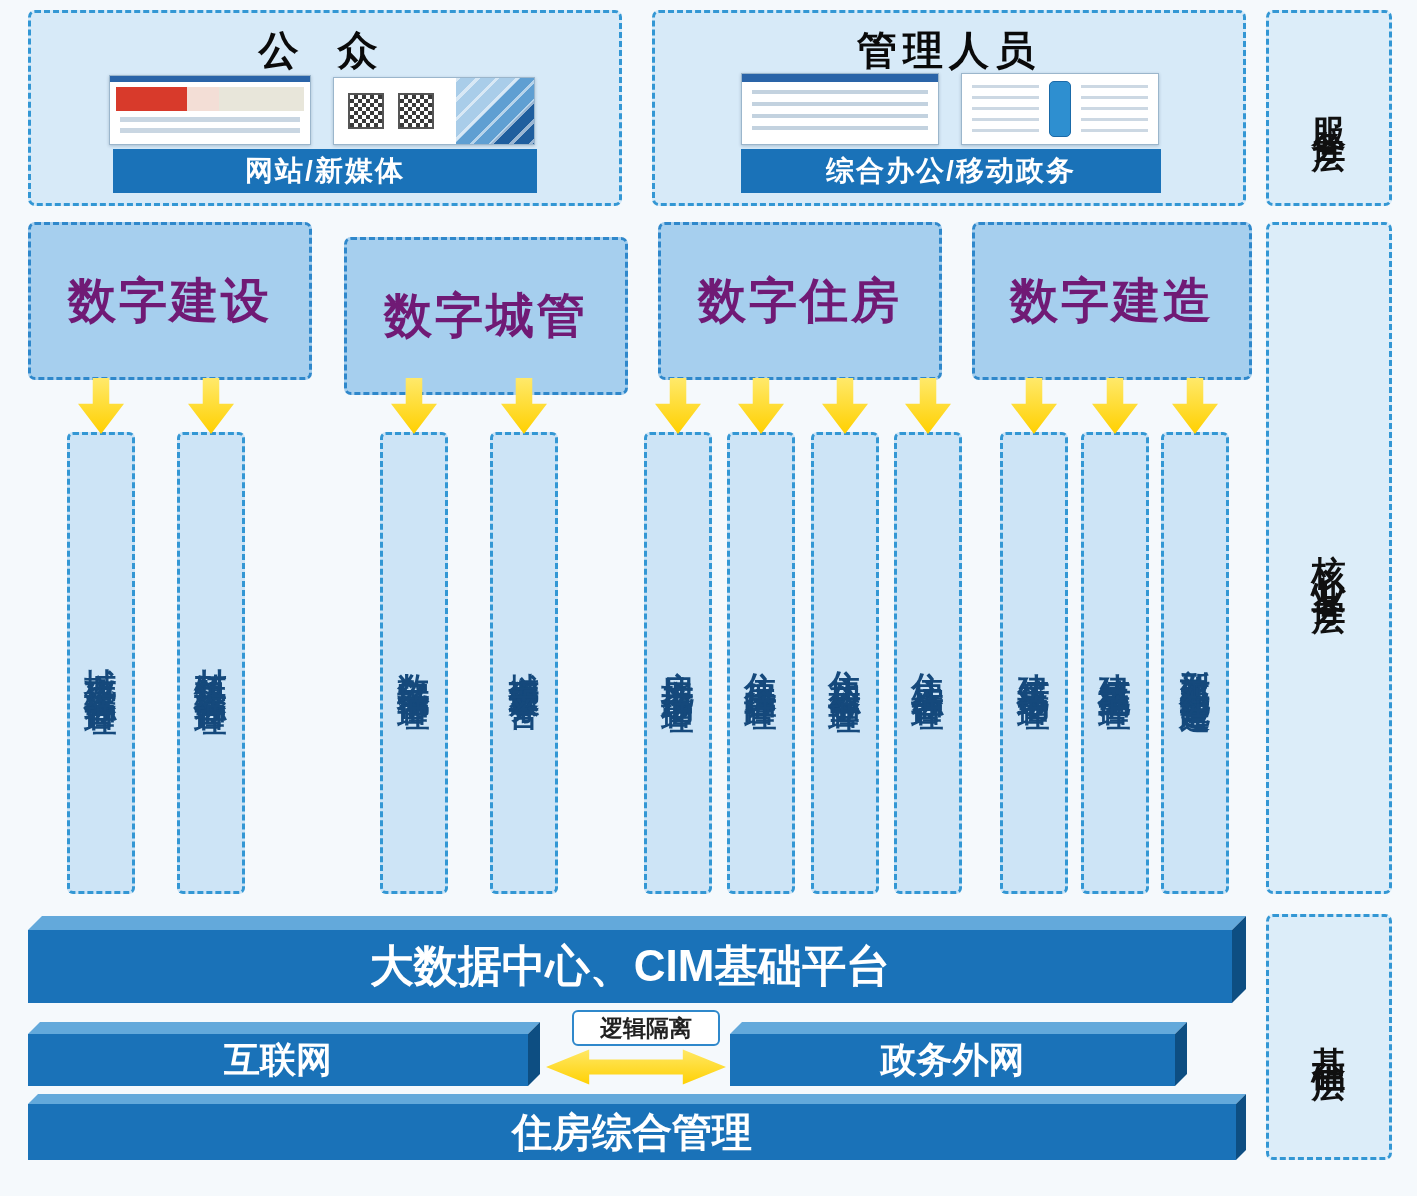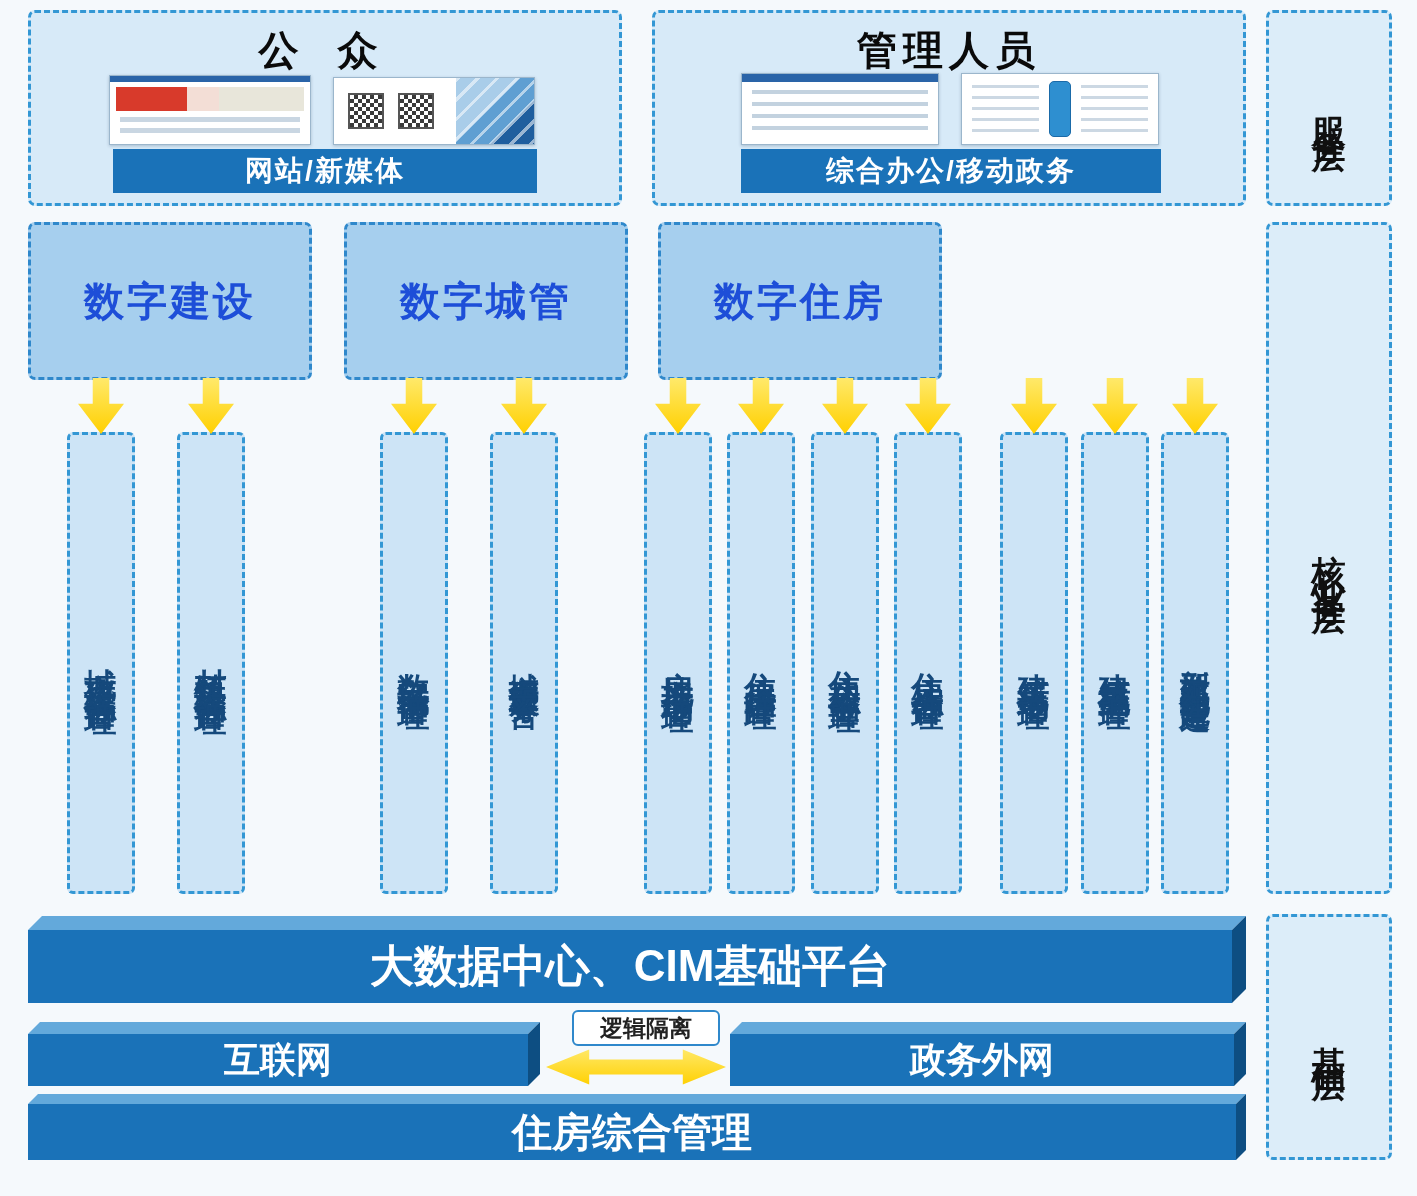--- a/index.html
+++ b/index.html
@@ -65,21 +65,21 @@
   }
   .vtext { writing-mode:vertical-rl; text-orientation:upright; line-height:1; }
   .legend .vtext { font-size:34px; font-weight:700; color:#101010; letter-spacing:12px; }
 
   
   .group {
     position:absolute; top:222px; height:158px;
     background:#a6cfee; border:3px dashed #2f88cb; border-radius:7px;
     display:flex; align-items:center; justify-content:center;
   }
-  .group-title { font-size:40px; font-weight:800; color:#1d4ed8; letter-spacing:3px; }
+  .group-title { font-size:48px; font-weight:800; color:#701a75; letter-spacing:3px; }
 
   .arrow-down {
     position:absolute; top:378px; width:46px; height:56px; z-index:2;
     background:linear-gradient(180deg,#ffe96a,#ffd000);
     clip-path:polygon(32% 0, 68% 0, 68% 46%, 100% 46%, 50% 100%, 0 46%, 32% 46%);
   }
 
   .col {
     position:absolute; top:432px; width:68px; height:462px;
     background:#cde4f6; border:3px dashed #3397d4; border-radius:6px;
@@ -160,25 +160,28 @@
     </div>
   </section>
 
   <aside class="legend" style="top:10px; height:196px;">
     <span class="vtext">服务层</span>
   </aside>
 
   <div class="group" style="left:28px; width:284px;">
     <span class="group-title">数字建设</span>
   </div>
-  <div class="group" style="left:344px; width:284px;">
+  <div class="group" style="left:344px; width:284px;margin-top:15px;">
     <span class="group-title">数字城管</span>
   </div>
   <div class="group" style="left:658px; width:284px;">
     <span class="group-title">数字住房</span>
+  </div>
+  <div class="group" style="left:972px; width:280px;">
+    <span class="group-title">数字建造</span>
   </div>
 
   <div class="arrow-down" style="left:78px;"></div>
   <div class="arrow-down" style="left:188px;"></div>
   <div class="arrow-down" style="left:391px;"></div>
   <div class="arrow-down" style="left:501px;"></div>
   <div class="arrow-down" style="left:655px;"></div>
   <div class="arrow-down" style="left:738px;"></div>
   <div class="arrow-down" style="left:822px;"></div>
   <div class="arrow-down" style="left:905px;"></div>
@@ -224,21 +227,21 @@
     <span class="vtext">核心业务层</span>
   </aside>
 
   <div class="b3" style="--d:14px; left:28px; top:930px; width:1204px; height:73px; font-size:44px;">
     <span>大数据中心、CIM基础平台</span>
   </div>
 
   <div class="b3" style="--d:12px; left:28px; top:1034px; width:500px; height:52px; font-size:36px;">
     <span>互联网</span>
   </div>
-  <div class="b3" style="--d:12px; left:730px; top:1034px; width:504px; height:52px; font-size:36px;">
+  <div class="b3" style="--d:12px; left:730px; top:1034px; width:445px; height:52px; font-size:36px;">
     <span>政务外网</span>
   </div>
 
   <div class="isolation">
     <span>逻辑隔离</span>
   </div>
   <div class="arrow-double"></div>
 
   <div class="b3" style="--d:10px; left:28px; top:1104px; width:1208px; height:56px; font-size:40px;">
     <span>住房综合管理</span>

